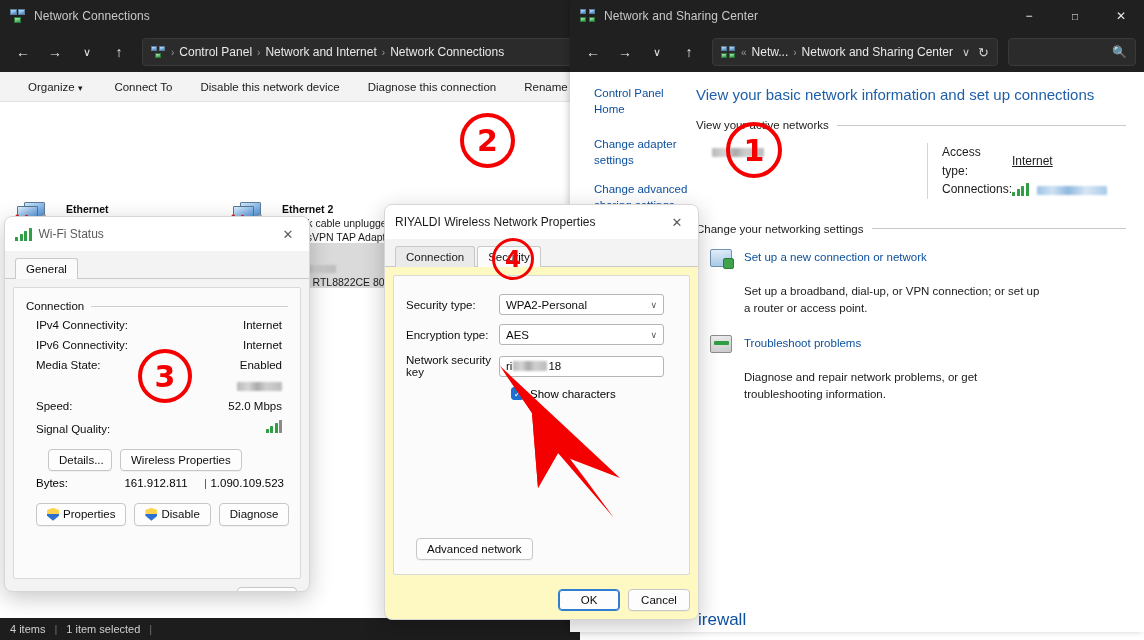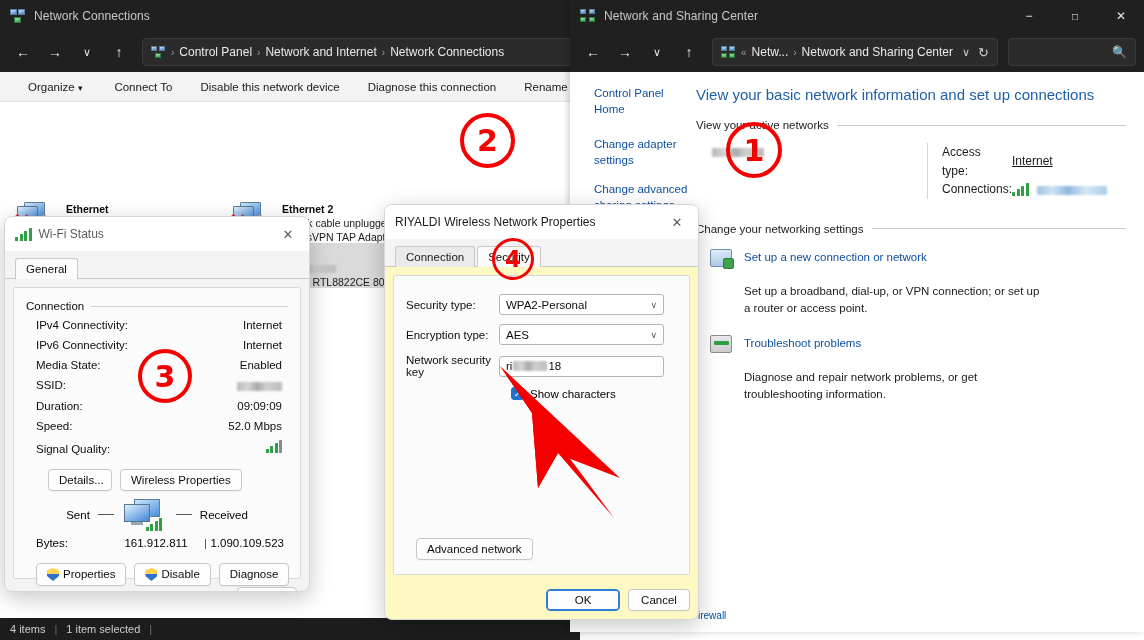--- a/index.html
+++ b/index.html
@@ -109,21 +109,21 @@
   .netrow .col2 { font-size:12px; line-height:1.55; }
   .kv { display:flex; gap:8px; align-items:center;}
   .kv .k { width:62px; color:#1b1b1b; }
   .kv .v { color:#1b1b1b; }
   .kv .v.u { text-decoration:underline; }
   .task { display:flex; gap:10px; padding:4px 0 10px 14px; }
   .task .ti { width:24px; flex:none; position:relative; height:22px;}
   .task .tt { font-size:11.5px; line-height:1.45; }
   .task .tt a { color:#0b4f9e; text-decoration:none; }
   .task .tt .desc { color:#1b1b1b; max-width:300px; display:block; margin-top:18px;}
-  .firewall-tail { position:absolute; left:698px; top:610px; font-size:10px; color:#0b4f9e; }
+  .firewall-tail { position:absolute; left:698px; top:610px; font-size:17px; color:#0b4f9e; }
 
   
   .cpi { position:absolute; left:0; top:0; width:22px; height:18px;
          background:linear-gradient(165deg,#e9f3fb,#9dc3e6); border:1px solid #6f93b3; border-radius:2px;}
   .cpi .dot { position:absolute; right:-3px; bottom:-3px; width:11px; height:11px; border-radius:2px; background:#3fa34d; border:1px solid #2d7a39;}
   .cpi2 { position:absolute; left:0; top:0; width:22px; height:18px;
          background:linear-gradient(165deg,#f0f0f0,#c9c9c9); border:1px solid #8c8c8c; border-radius:2px;}
   .cpi2 .bar { position:absolute; left:3px; top:5px; width:15px; height:4px; background:#2f9e44; border-radius:1px;}
 
   
@@ -459,26 +459,21 @@
       </div>
       <div class="row">
         <span class="lbl">IPv6 Connectivity:</span>
         <span class="val">Internet</span>
       </div>
       <div class="row">
         <span class="lbl">Media State:</span>
         <span class="val">Enabled</span>
       </div>
       <div class="row">
-        <span class="lbl">SSID:</span>
         <span class="val"><span class="blur" style="width:45px;height:9px;"></span></span>
-      </div>
-      <div class="row">
-        <span class="lbl">Duration:</span>
-        <span class="val">09:09:09</span>
       </div>
       <div class="row">
         <span class="lbl">Speed:</span>
         <span class="val">52.0 Mbps</span>
       </div>
       <div class="row" style="margin-top:3px;">
         <span class="lbl">Signal Quality:</span>
         <span class="val">
           <span class="bars grey4" style="position:relative;display:inline-flex;">
               <i></i>
@@ -489,37 +484,20 @@
         </span>
       </div>
     </div>
 
     <div style="display:flex; gap:8px; padding:10px 0 0 34px;">
       <button class="btn" style="width:64px;">Details...</button>
       <button class="btn">Wireless Properties</button>
     </div>
 
 
-    <div style="display:flex; align-items:center; justify-content:center; gap:8px; padding-top:8px; font-size:11.5px;">
-      <span>Sent</span>
-      <span style="width:16px;height:1px;background:#555;display:inline-block;"></span>
-      <span class="activity-mon">
-        <span class="s1"></span>
-          <span class="s2"></span>
-          <span class="base"></span>
-        <span class="bars" style="left:24px;top:18px;">
-            <i></i>
-            <i></i>
-            <i></i>
-            <i></i>
-          </span>
-      </span>
-      <span style="width:16px;height:1px;background:#555;display:inline-block;"></span>
-      <span>Received</span>
-    </div>
 
     <div style="display:flex; align-items:center; font-size:11.5px; padding:6px 16px 0 22px;">
       <span style="width:72px;">Bytes:</span>
       <span style="width:96px; text-align:center;">161.912.811</span>
       <span style="color:#555;">|</span>
       <span style="flex:1; text-align:right;">1.090.109.523</span>
     </div>
 
     <div style="display:flex; gap:8px; padding:14px 0 0 22px;">
       <button class="btn icon">
@@ -581,21 +559,21 @@
       <span class="chk">✓</span>
       <span>Show characters</span>
     </div>
 
     <div style="position:absolute; left:22px; bottom:14px;">
       <button class="btn">Advanced network</button>
     </div>
   </div>
 
   <div class="dlg-foot">
-    <button class="btn default" style="width:74px;">OK</button>
+    <button class="btn default" style="width:62px;">OK</button>
     <button class="btn" style="width:62px;">Cancel</button>
   </div>
 </div>
 
 <div class="badge" style="left:726px; top:122px; width:56px; height:56px; font-size:30px;">
   <span>1</span>
 </div>
 <div class="badge" style="left:460px; top:113px; width:55px; height:55px; font-size:30px;">
   <span>2</span>
 </div>

